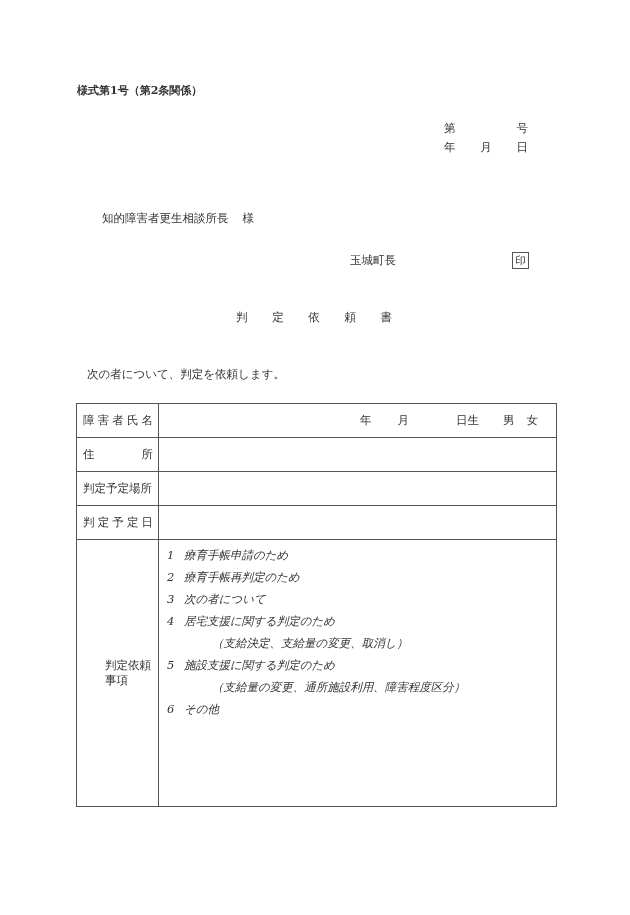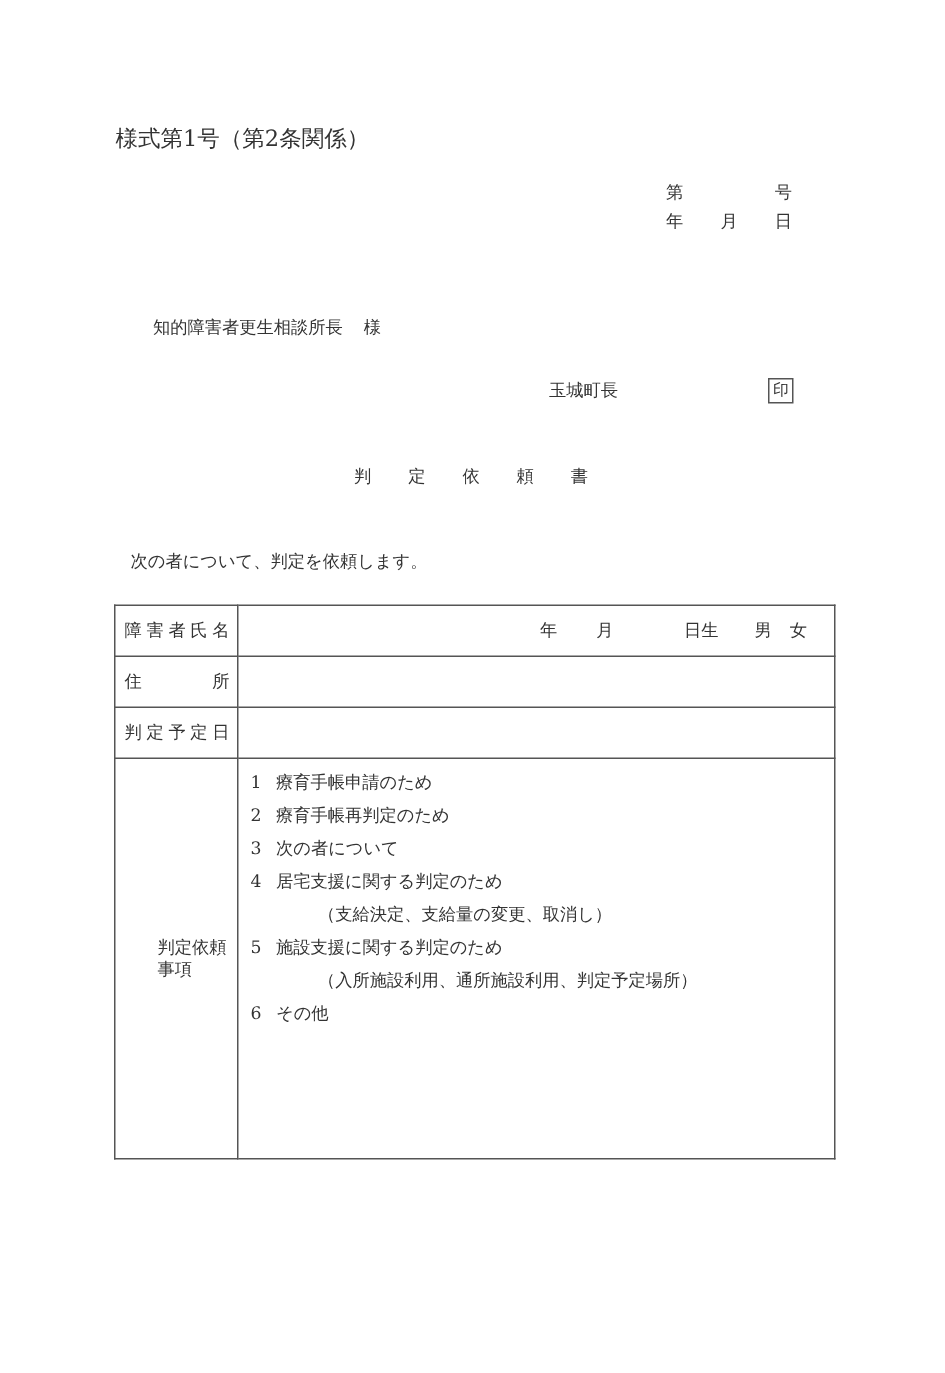--- a/index.html
+++ b/index.html
@@ -3,26 +3,26 @@
 <meta charset="utf-8">
 <style>
   html, body { margin: 0; padding: 0; background: #ffffff; }
   body {
     width: 630px; height: 915px; position: relative; overflow: hidden;
     font-family: "DejaVu Serif", "Liberation Serif", serif;
     color: #333333;
     font-size: 11.5px;
   }
   .abs { position: absolute; white-space: nowrap; line-height: 1; }
-  .form-number { left: 77px; top: 85px; font-size: 15px; }
+  .form-number { left: 77px; top: 85px; font-size: 11px; font-weight: bold; }
   .doc-no { left: 444px; top: 123px; width: 84px; display: flex; justify-content: space-between; }
   .doc-date { left: 444px; top: 142px; width: 84px; display: flex; justify-content: space-between; }
   .addressee { left: 102px; top: 213px; }
   .addressee .sama { margin-left: 14px; }
-  .sender { left: 366px; top: 255px; }
+  .sender { left: 350px; top: 255px; }
   .seal {
     left: 512px; top: 252px; width: 15px; height: 15px;
     border: 1px solid #555; font-size: 10.5px;
     display: flex; align-items: center; justify-content: center; line-height: 1;
   }
   .title { left: 236px; top: 312px; width: 156px; display: flex; justify-content: space-between; font-size: 11.5px; }
   .intro { left: 87px; top: 369px; }
 
   table.form {
     position: absolute; left: 76px; top: 403px;
@@ -40,21 +40,21 @@
   td.value { height: 33px; }
   .birth-line { display: flex; justify-content: flex-end; padding-right: 18px; }
   .birth-line span { display: inline-block; }
   .birth-line .y { margin-right: 26px; }
   .birth-line .m { margin-right: 24px; }
   .birth-line .d { margin-right: 24px; margin-left: 23px; }
   .birth-line .male { margin-right: 12px; }
 
   tr.items-row td { height: 258px; }
   td.items { vertical-align: top !important; padding: 8px 0 0 8px !important; }
-  .item { height: 22px; line-height: 14px; }
+  .item { height: 22px; line-height: 14px; font-style: italic; }
   .item .num { display: inline-block; width: 17px; }
   .item.sub { padding-left: 45px; }
   td.label.tall { vertical-align: middle; }
   td.label.tall .plain { margin-top: 0; margin-left: 22px; }
 </style>
 </head>
 <body>
 
 <div class="abs form-number">様式第1号（第2条関係）</div>
 
@@ -112,20 +112,26 @@
     <td class="label">
       <div class="spread">
         <span>住</span>
         <span>所</span>
       </div>
     </td>
     <td class="value"></td>
   </tr>
   <tr>
     <td class="label">
+      <span class="plain">判定予定場所</span>
+    </td>
+    <td class="value"></td>
+  </tr>
+  <tr>
+    <td class="label">
       <div class="spread">
         <span>判</span>
         <span>定</span>
         <span>予</span>
         <span>定</span>
         <span>日</span>
       </div>
     </td>
     <td class="value"></td>
   </tr>
@@ -133,18 +139,18 @@
     <td class="label tall">
       <span class="plain">判定依頼事項</span>
     </td>
     <td class="items">
       <div class="item"><span class="num">1</span><span>療育手帳申請のため</span></div>
       <div class="item"><span class="num">2</span><span>療育手帳再判定のため</span></div>
       <div class="item"><span class="num">3</span><span>次の者について</span></div>
       <div class="item"><span class="num">4</span><span>居宅支援に関する判定のため</span></div>
       <div class="item sub">（支給決定、支給量の変更、取消し）</div>
       <div class="item"><span class="num">5</span><span>施設支援に関する判定のため</span></div>
-      <div class="item sub">（入所施設利用、通所施設利用、判定予定場所）</div>
+      <div class="item sub">（支給量の変更、通所施設利用、障害程度区分）</div>
       <div class="item"><span class="num">6</span><span>その他</span></div>
     </td>
   </tr>
 </tbody>
   </table>
 
 </body></html>

